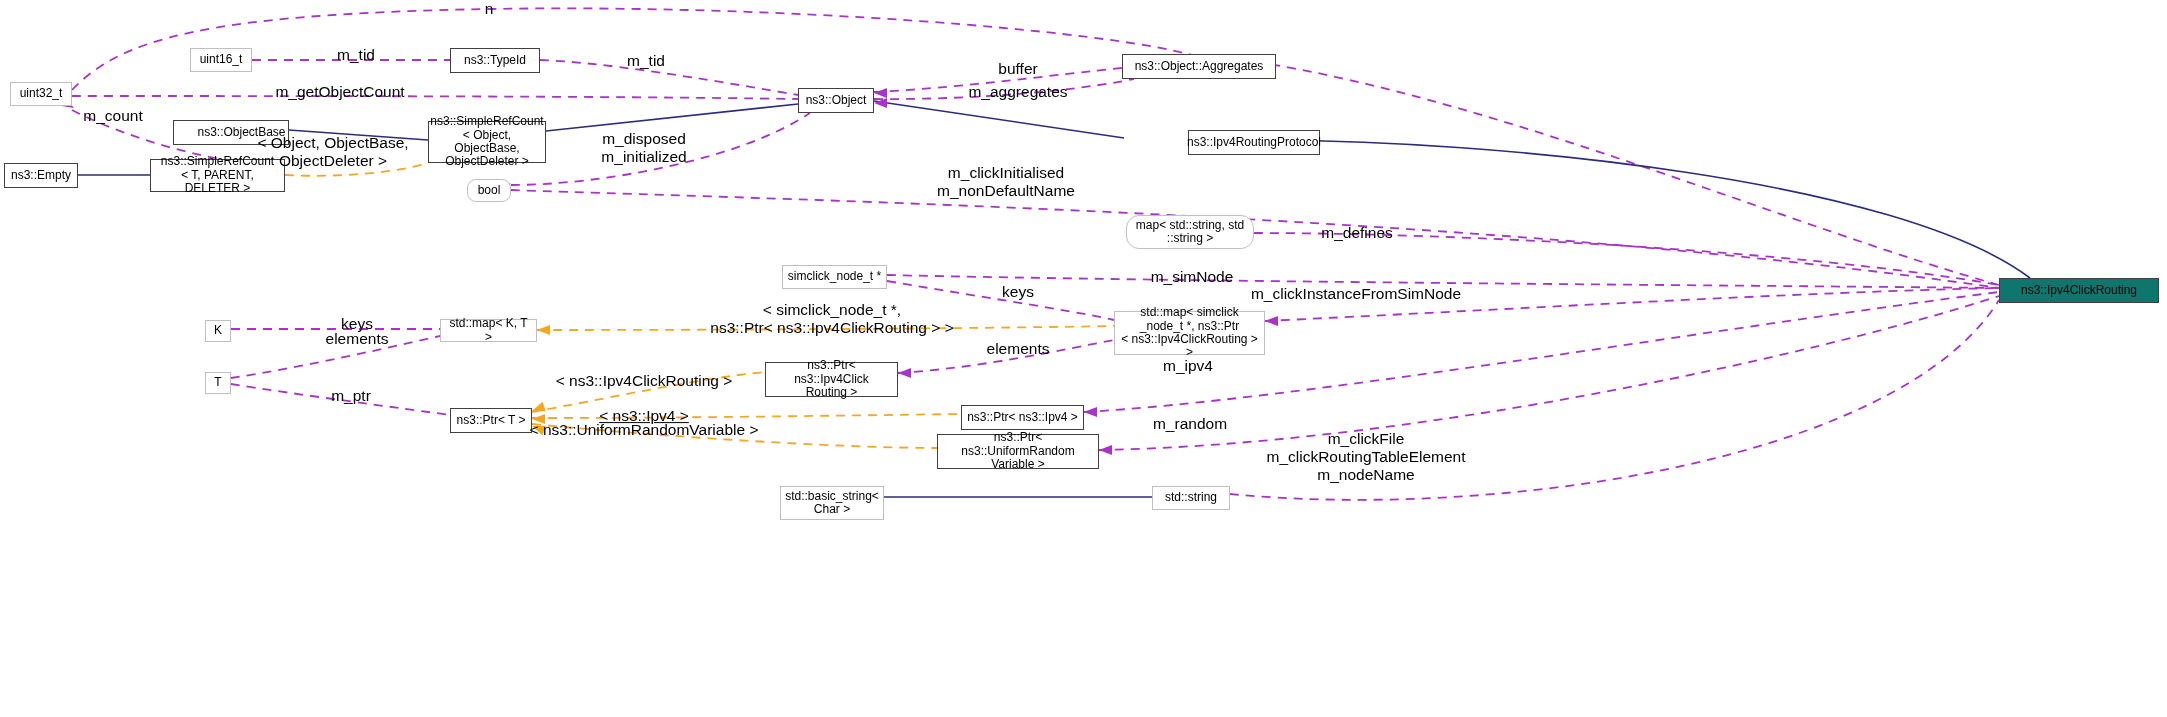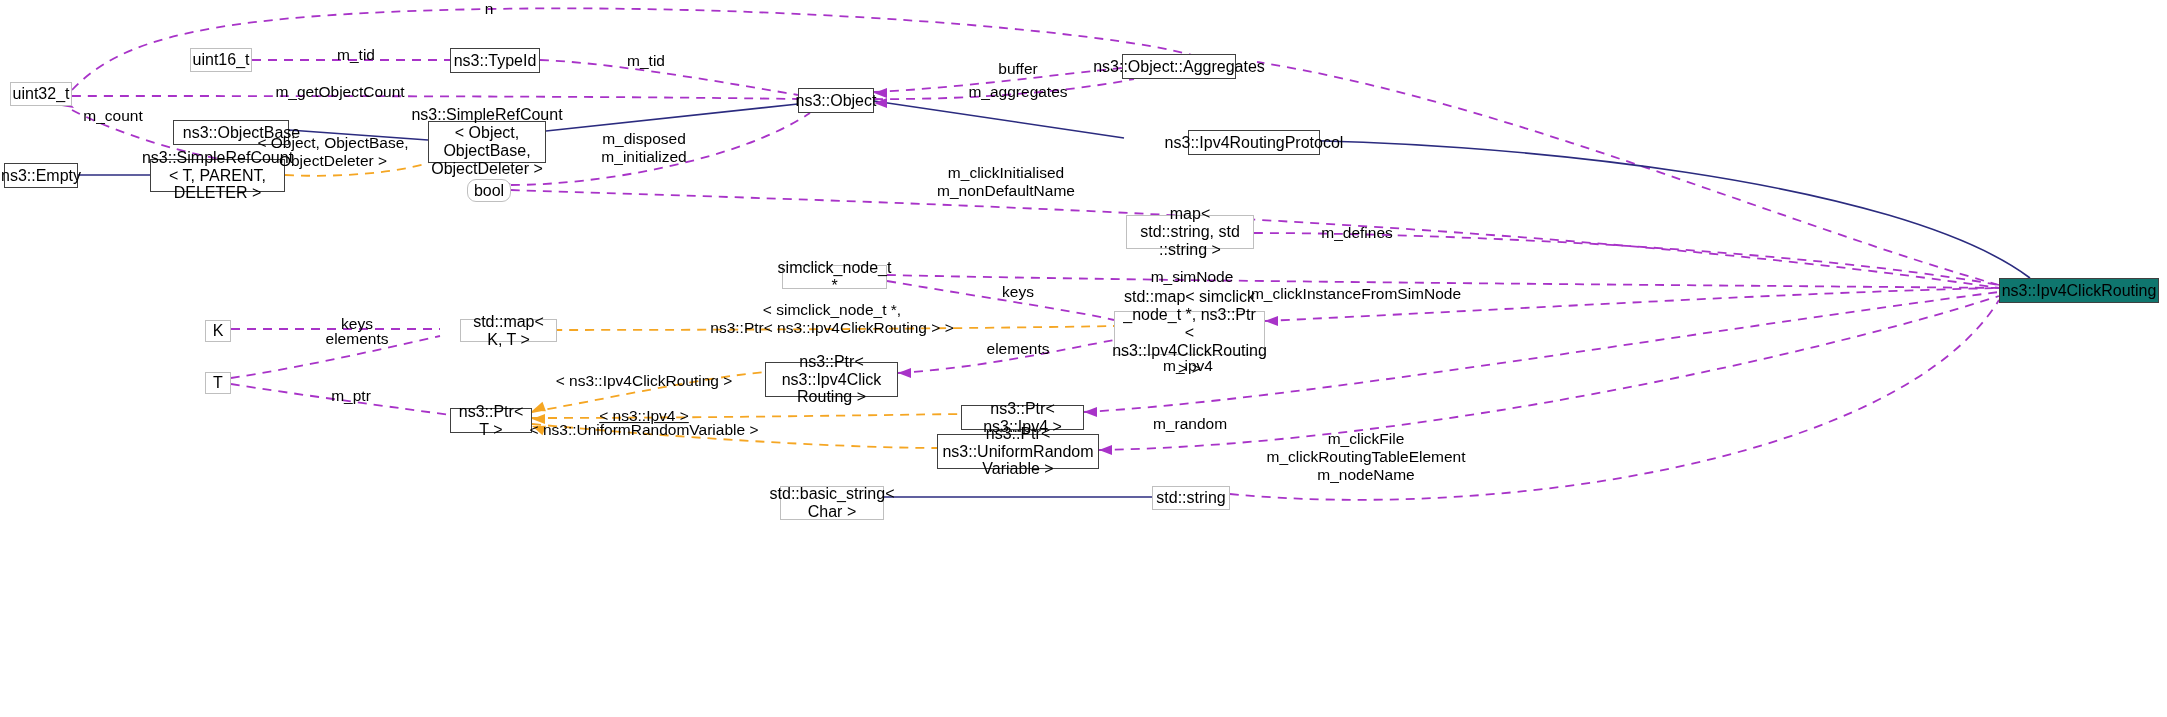--- a/index.html
+++ b/index.html
@@ -22,21 +22,21 @@
     width: 2167px;
     height: 717px;
   }
   .node-box {
     position: absolute;
     box-sizing: border-box;
     display: flex;
     align-items: center;
     justify-content: center;
     text-align: center;
-    font-size: 16px;
+    font-size: 12px;
     line-height: 1.12;
     color: #000000;
     background: #ffffff;
     white-space: pre-line;
     padding: 1px 4px;
   }
   .node-box.solid {
     border: 1.5px solid #404040;
   }
   .node-box.light {
@@ -128,36 +128,36 @@
         <polygon points="0,0 13,-5 13,5" fill="#a833c8" transform="translate(1099,450) rotate(0)"></polygon>
         <polygon points="0,0 13,-5 13,5" fill="#2b2b7f" transform="translate(884,497) rotate(180)"></polygon>
         <polygon points="0,0 13,-5 13,5" fill="#a833c8" transform="translate(1230,494) rotate(190)"></polygon>
       </g>
   </svg>
   <div id="nodes-layer">
       <div class="node-box light" style="left: 190px; top: 48px; width: 62px; height: 24px;">uint16_t</div>
       <div class="node-box solid" style="left: 450px; top: 48px; width: 90px; height: 25px;">ns3::TypeId</div>
       <div class="node-box light" style="left: 10px; top: 82px; width: 62px; height: 24px;">uint32_t</div>
       <div class="node-box solid" style="left: 798px; top: 88px; width: 76px; height: 25px;">ns3::Object</div>
-      <div class="node-box solid" style="left: 1122px; top: 54px; width: 114px; height: 25px;">ns3::Object::Aggregates</div>
+      <div class="node-box solid" style="left: 1122px; top: 54px; width: 154px; height: 25px;">ns3::Object::Aggregates</div>
       <div class="node-box solid" style="left: 173px; top: 120px; width: 116px; height: 25px; padding-left: 25px;">ns3::ObjectBase</div>
       <div class="node-box solid" style="left: 428px; top: 121px; width: 118px; height: 42px;">ns3::SimpleRefCount
 &lt; Object, ObjectBase,
 ObjectDeleter &gt;</div>
       <div class="node-box solid" style="left: 1188px; top: 130px; width: 132px; height: 25px;">ns3::Ipv4RoutingProtocol</div>
       <div class="node-box solid" style="left: 4px; top: 163px; width: 74px; height: 25px;">ns3::Empty</div>
       <div class="node-box solid" style="left: 150px; top: 159px; width: 135px; height: 33px;">ns3::SimpleRefCount
 &lt; T, PARENT, DELETER &gt;</div>
       <div class="node-box light" style="left: 467px; top: 179px; width: 44px; height: 23px; border-radius: 9px;">bool</div>
-      <div class="node-box light" style="left: 1126px; top: 215px; width: 128px; height: 34px;">map&lt; std::string, std
+      <div class="node-box light" style="left: 1126px; top: 215px; width: 128px; height: 34px; border-radius: 13px;">map&lt; std::string, std
 ::string &gt;</div>
       <div class="node-box light" style="left: 782px; top: 265px; width: 105px; height: 24px;">simclick_node_t *</div>
       <div class="node-box current" style="left: 1999px; top: 278px; width: 160px; height: 25px;">ns3::Ipv4ClickRouting</div>
       <div class="node-box light" style="left: 205px; top: 320px; width: 26px; height: 22px;">K</div>
-      <div class="node-box light" style="left: 440px; top: 319px; width: 97px; height: 23px; margin-left: 20px;">std::map&lt; K, T &gt;</div>
+      <div class="node-box light" style="left: 440px; top: 319px; width: 97px; height: 23px;">std::map&lt; K, T &gt;</div>
       <div class="node-box light" style="left: 1114px; top: 311px; width: 151px; height: 44px;">std::map&lt; simclick
 _node_t *, ns3::Ptr
 &lt; ns3::Ipv4ClickRouting &gt; &gt;</div>
       <div class="node-box light" style="left: 205px; top: 372px; width: 26px; height: 22px;">T</div>
       <div class="node-box solid" style="left: 765px; top: 362px; width: 133px; height: 35px;">ns3::Ptr&lt; ns3::Ipv4Click
 Routing &gt;</div>
       <div class="node-box solid" style="left: 450px; top: 408px; width: 82px; height: 25px;">ns3::Ptr&lt; T &gt;</div>
       <div class="node-box solid" style="left: 961px; top: 405px; width: 123px; height: 25px;">ns3::Ptr&lt; ns3::Ipv4 &gt;</div>
       <div class="node-box solid" style="left: 937px; top: 434px; width: 162px; height: 35px;">ns3::Ptr&lt; ns3::UniformRandom
 Variable &gt;</div>

